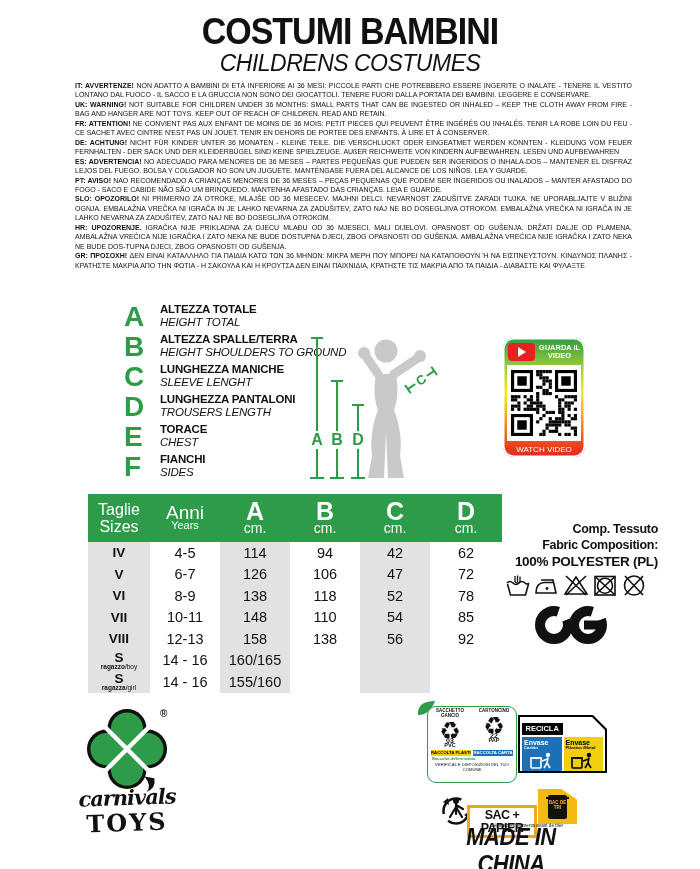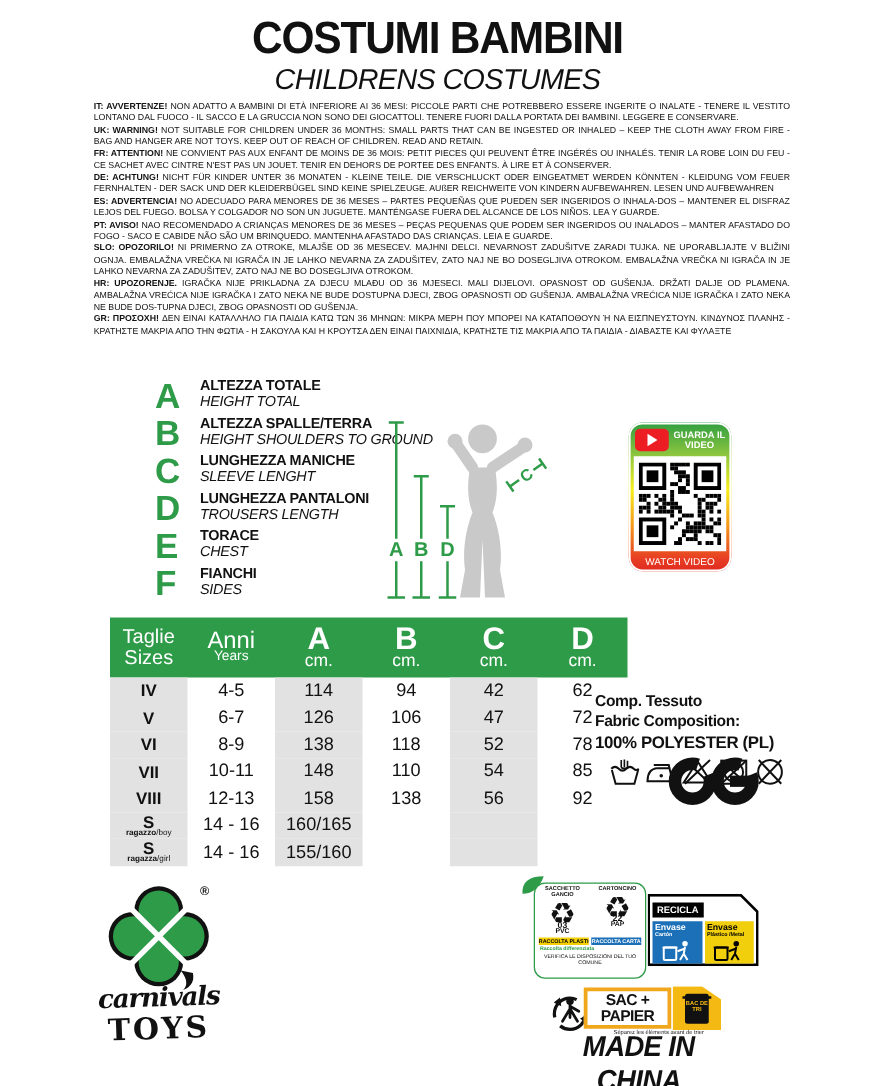--- a/index.html
+++ b/index.html
@@ -51,21 +51,21 @@
   .h-letter{font-size:25px;font-weight:bold;line-height:21px;}
   .h-unit{font-size:14px;line-height:13px;}
   .tbody{grid-auto-rows:21.5px;}
   .td{display:flex;align-items:center;justify-content:center;font-size:14.5px;}
   .td.gray{background:#E2E2E2;}
   .td.size{font-weight:bold;font-size:13.5px;flex-direction:column;line-height:13px;}
   .size-sub{font-size:6.5px;line-height:6px;font-weight:normal;}
   .size-sub b{font-weight:bold;}
 
   
-  .comp{position:absolute;left:476px;top:521px;width:164px;text-align:left;margin-top:32px;}
+  .comp{position:absolute;left:494px;top:521px;width:164px;text-align:right;}
   .comp .c1{font-size:12.5px;font-weight:bold;line-height:16px;letter-spacing:-0.3px;}
   .comp .c3{font-size:13.5px;font-weight:bold;line-height:17px;letter-spacing:-0.3px;}
   .careicons{display:flex;justify-content:center;gap:3px;margin-top:4px;}
   .ce{position:absolute;left:534px;top:604px;}
 
   
   .logo{position:absolute;left:86px;top:708px;}
   .logo-reg{position:absolute;left:160px;top:708px;font-size:10px;font-weight:bold;}
   .logo-script{position:absolute;left:78px;top:785px;width:98px;text-align:center;
                font-family:"DejaVu Serif",serif;font-style:italic;font-weight:bold;
@@ -106,21 +106,21 @@
   .panel{width:40px;height:37px;padding:1.5px 2px;box-sizing:border-box;}
   .panel .e1{font-size:7px;font-weight:bold;line-height:7px;}
   .panel .e2{font-size:4.3px;font-weight:bold;line-height:4.6px;}
   .panel.blue{background:#1B70B8;color:#fff;}
   .panel.yellow{background:#F2CF0D;color:#000;}
   .panel svg{display:block;margin:2px auto 0;}
 
   
   .triman{position:absolute;left:441px;top:792px;}
   .sacwrap{position:absolute;left:467px;top:789px;width:114px;height:42px;}
-  .sacbox{position:absolute;left:0;top:1px;width:64px;height:27px;border:3px solid #F0A71C;
+  .sacbox{position:absolute;left:0;top:16px;width:64px;height:27px;border:3px solid #F0A71C;
           border-radius:0;background:#fff;display:flex;align-items:center;justify-content:center;
           font-weight:bold;font-size:12.5px;line-height:12.5px;text-align:center;letter-spacing:-0.5px;}
   .bacshape{position:absolute;left:71px;top:0;width:39px;height:35px;background:#F5B914;
             clip-path:polygon(0 0,60% 0,100% 30%,100% 100%,0 100%);
             display:flex;align-items:center;justify-content:center;}
   .bac{width:19px;height:24px;background:#111;border-radius:2px;color:#F5B914;
        font-size:4.6px;font-weight:bold;text-align:center;line-height:5.2px;padding-top:5px;
        box-sizing:border-box;position:relative;}
   .bac::before{content:"";position:absolute;top:2px;left:-2px;right:-2px;height:2px;background:#111;}
   .sacnote{position:absolute;left:8px;top:34px;width:104px;font-size:4.6px;text-align:center;white-space:nowrap;}

